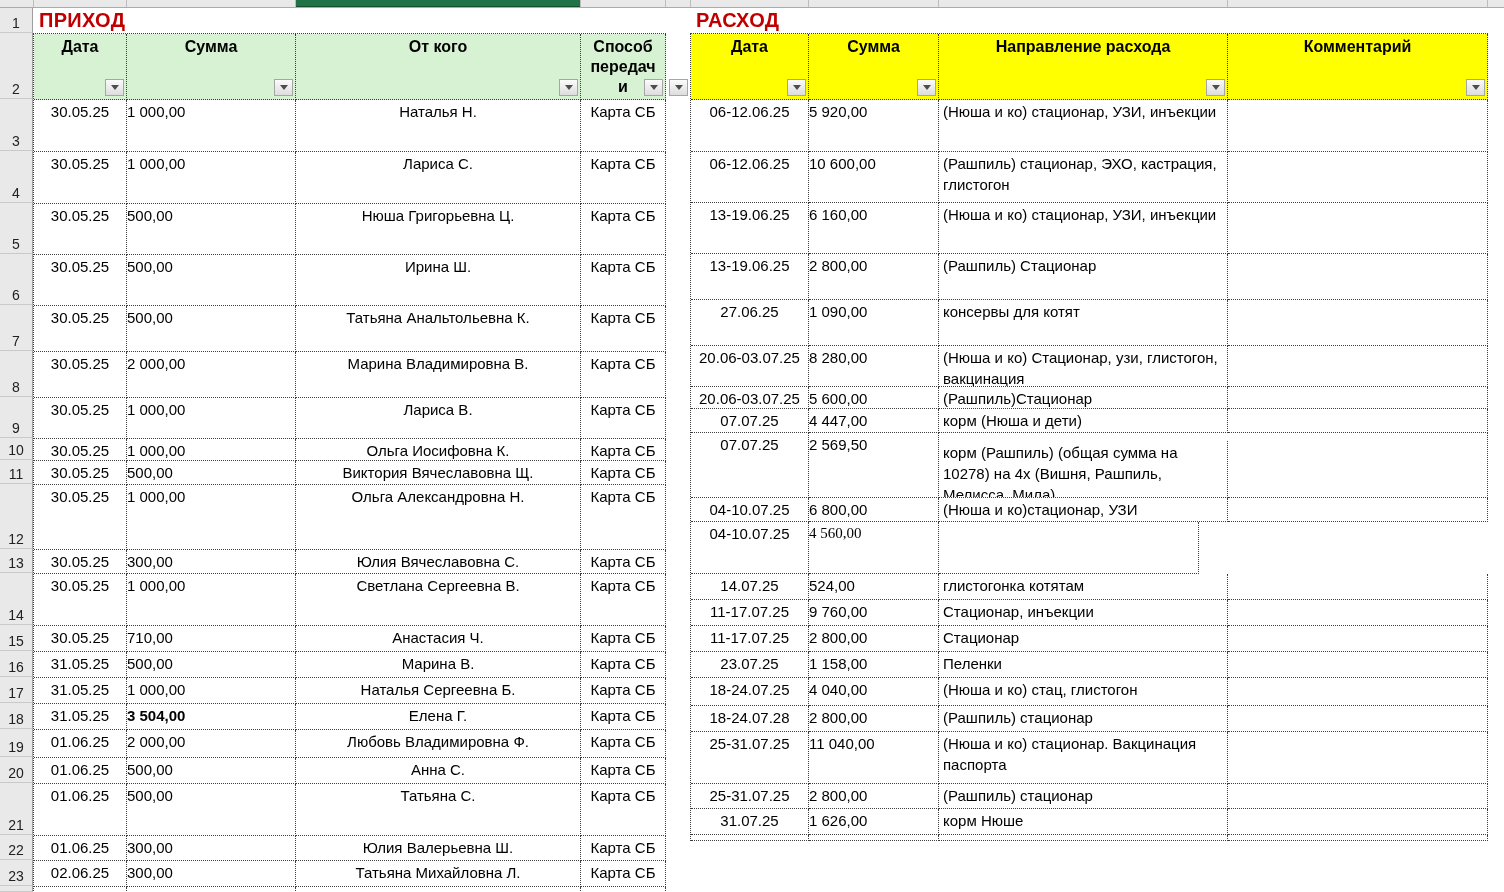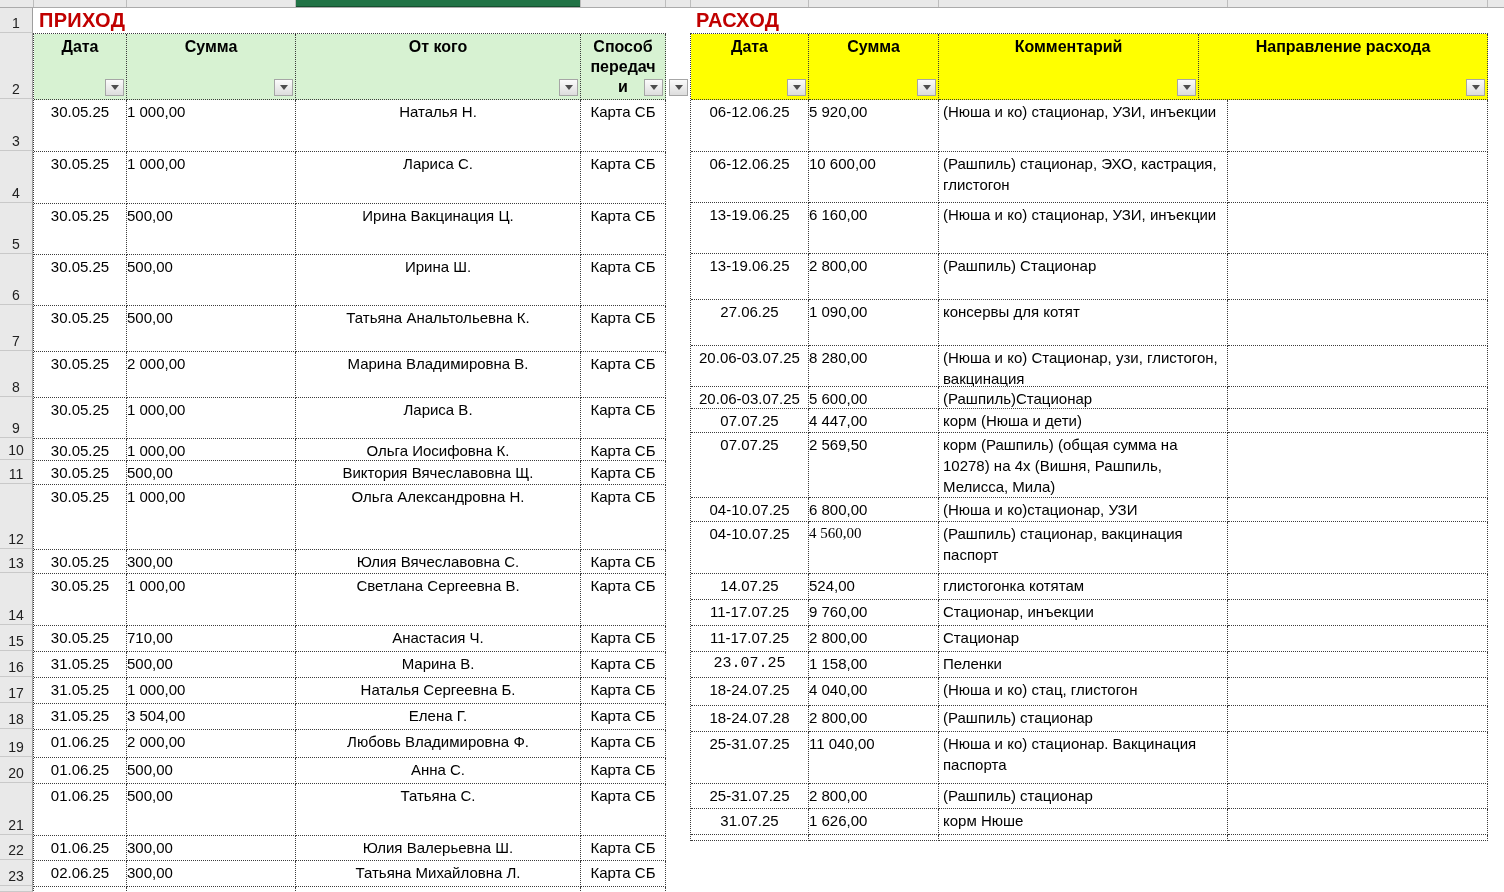--- a/index.html
+++ b/index.html
@@ -137,21 +137,21 @@
           </div>
           <div class="row" style="height: 52px;">
             <div class="cell a-center" style="width: 93px;">30.05.25</div>
             <div class="cell a-right" style="width: 169px;">1 000,00</div>
             <div class="cell a-center" style="width: 285px;">Лариса С.</div>
             <div class="cell a-center" style="width: 85px;">Карта СБ</div>
           </div>
           <div class="row" style="height: 51px;">
             <div class="cell a-center" style="width: 93px;">30.05.25</div>
             <div class="cell a-right" style="width: 169px;">500,00</div>
-            <div class="cell a-center" style="width: 285px;">Ирина Вакцинация Ц.</div>
+            <div class="cell a-center" style="width: 285px;">Нюша Григорьевна Ц.</div>
             <div class="cell a-center" style="width: 85px;">Карта СБ</div>
           </div>
           <div class="row" style="height: 51px;">
             <div class="cell a-center" style="width: 93px;">30.05.25</div>
             <div class="cell a-right" style="width: 169px;">500,00</div>
             <div class="cell a-center" style="width: 285px;">Ирина Ш.</div>
             <div class="cell a-center" style="width: 85px;">Карта СБ</div>
           </div>
           <div class="row" style="height: 46px;">
             <div class="cell a-center" style="width: 93px;">30.05.25</div>
@@ -214,21 +214,21 @@
             <div class="cell a-center" style="width: 85px;">Карта СБ</div>
           </div>
           <div class="row" style="height: 26px;">
             <div class="cell a-center" style="width: 93px;">31.05.25</div>
             <div class="cell a-right" style="width: 169px;">1 000,00</div>
             <div class="cell a-center" style="width: 285px;">Наталья Сергеевна Б.</div>
             <div class="cell a-center" style="width: 85px;">Карта СБ</div>
           </div>
           <div class="row" style="height: 26px;">
             <div class="cell a-center" style="width: 93px;">31.05.25</div>
-            <div class="cell a-right" style="width: 169px;">3 504,00</div>
+            <div class="cell a-right" style="width: 169px; font-weight: bold;">3 504,00</div>
             <div class="cell a-center" style="width: 285px;">Елена Г.</div>
             <div class="cell a-center" style="width: 85px;">Карта СБ</div>
           </div>
           <div class="row" style="height: 28px;">
             <div class="cell a-center" style="width: 93px;">01.06.25</div>
             <div class="cell a-right" style="width: 169px;">2 000,00</div>
             <div class="cell a-center" style="width: 285px;">Любовь Владимировна Ф.</div>
             <div class="cell a-center" style="width: 85px;">Карта СБ</div>
           </div>
           <div class="row" style="height: 26px;">
@@ -284,28 +284,28 @@
           <div class="filterbtn">
               <div class="arr"></div>
             </div>
         </div>
         <div class="cell hcell" style="width:130px">
           <div>Сумма</div>
           <div class="filterbtn">
               <div class="arr"></div>
             </div>
         </div>
+        <div class="cell hcell" style="width:289px">
+          <div>Направление расхода</div>
+          <div class="filterbtn">
+              <div class="arr"></div>
+            </div>
+        </div>
         <div class="cell hcell" style="width:260px">
           <div>Комментарий</div>
-          <div class="filterbtn">
-              <div class="arr"></div>
-            </div>
-        </div>
-        <div class="cell hcell" style="width:289px">
-          <div>Направление расхода</div>
           <div class="filterbtn">
               <div class="arr"></div>
             </div>
         </div>
       </div>
       <div id="expense-rows">
           <div class="row" style="height: 52px;">
             <div class="cell a-center" style="width: 118px;">06-12.06.25</div>
             <div class="cell a-right" style="width: 130px;">5 920,00</div>
             <div class="cell a-left" style="width: 289px;">(Нюша и ко) стационар, УЗИ, инъекции</div>
@@ -349,33 +349,32 @@
           </div>
           <div class="row" style="height: 24px;">
             <div class="cell a-center" style="width: 118px;">07.07.25</div>
             <div class="cell a-right" style="width: 130px;">4 447,00</div>
             <div class="cell a-left" style="width: 289px;">корм (Нюша и дети)</div>
             <div class="cell a-left" style="width: 260px;"></div>
           </div>
           <div class="row" style="height: 65px;">
             <div class="cell a-center" style="width: 118px;">07.07.25</div>
             <div class="cell a-right" style="width: 130px;">2 569,50</div>
-            <div class="cell a-left" style="width: 289px;">корм (Рашпиль) (общая сумма на 10278) на 4х (Вишня, Рашпиль, Мелисса, Мила)</div>
+            <div class="cell a-left" style="width: 289px; margin-top: 8px;">корм (Рашпиль) (общая сумма на 10278) на 4х (Вишня, Рашпиль, Мелисса, Мила)</div>
             <div class="cell a-left" style="width: 260px;"></div>
           </div>
           <div class="row" style="height: 24px;">
             <div class="cell a-center" style="width: 118px;">04-10.07.25</div>
             <div class="cell a-right" style="width: 130px;">6 800,00</div>
             <div class="cell a-left" style="width: 289px;">(Нюша и ко)стационар, УЗИ</div>
             <div class="cell a-left" style="width: 260px;"></div>
           </div>
           <div class="row" style="height: 52px;">
             <div class="cell a-center" style="width: 118px;">04-10.07.25</div>
             <div class="cell a-right" style="width: 130px; font-family: Liberation Serif, serif;">4 560,00</div>
-            <div class="cell a-left" style="width: 289px;">(Рашпиль) стационар, вакцинация паспорт</div>
             <div class="cell a-left" style="width: 260px;"></div>
           </div>
           <div class="row" style="height: 26px;">
             <div class="cell a-center" style="width: 118px;">14.07.25</div>
             <div class="cell a-right" style="width: 130px;">524,00</div>
             <div class="cell a-left" style="width: 289px;">глистогонка котятам</div>
             <div class="cell a-left" style="width: 260px;"></div>
           </div>
           <div class="row" style="height: 26px;">
             <div class="cell a-center" style="width: 118px;">11-17.07.25</div>
@@ -383,21 +382,21 @@
             <div class="cell a-left" style="width: 289px;">Стационар, инъекции</div>
             <div class="cell a-left" style="width: 260px;"></div>
           </div>
           <div class="row" style="height: 26px;">
             <div class="cell a-center" style="width: 118px;">11-17.07.25</div>
             <div class="cell a-right" style="width: 130px;">2 800,00</div>
             <div class="cell a-left" style="width: 289px;">Стационар</div>
             <div class="cell a-left" style="width: 260px;"></div>
           </div>
           <div class="row" style="height: 26px;">
-            <div class="cell a-center" style="width: 118px; font-family: Liberation Mono, monospace;">23.07.25</div>
+            <div class="cell a-center" style="width: 118px;">23.07.25</div>
             <div class="cell a-right" style="width: 130px;">1 158,00</div>
             <div class="cell a-left" style="width: 289px;">Пеленки</div>
             <div class="cell a-left" style="width: 260px;"></div>
           </div>
           <div class="row" style="height: 28px;">
             <div class="cell a-center" style="width: 118px;">18-24.07.25</div>
             <div class="cell a-right" style="width: 130px;">4 040,00</div>
             <div class="cell a-left" style="width: 289px;">(Нюша и ко) стац, глистогон</div>
             <div class="cell a-left" style="width: 260px;"></div>
           </div>

